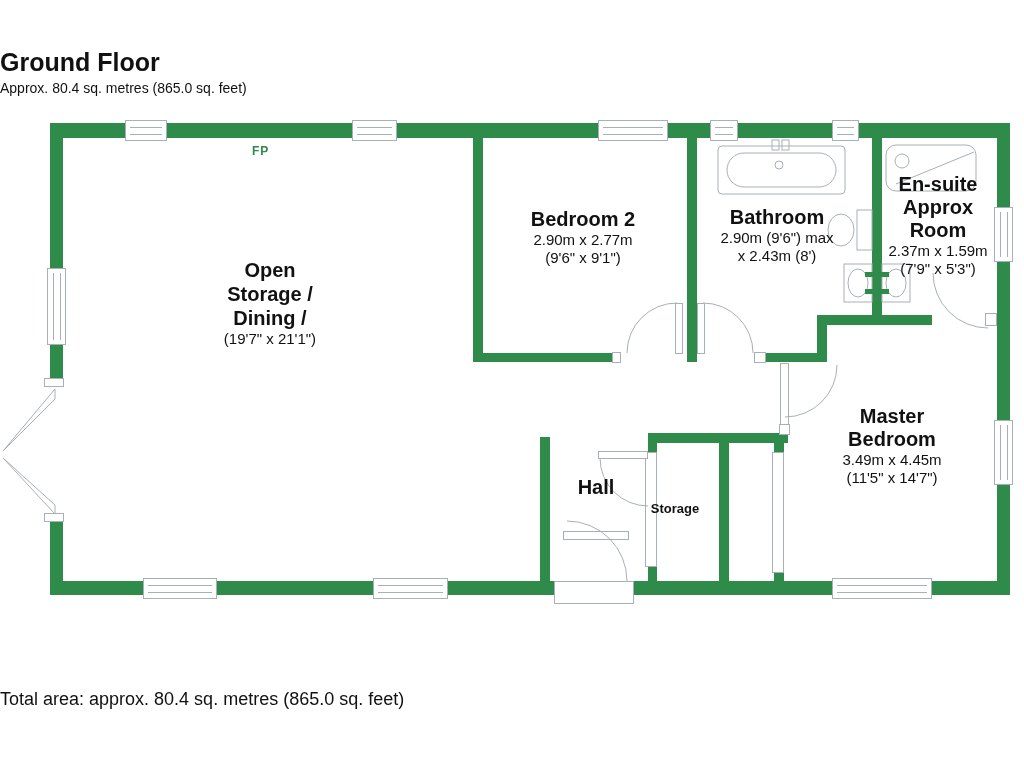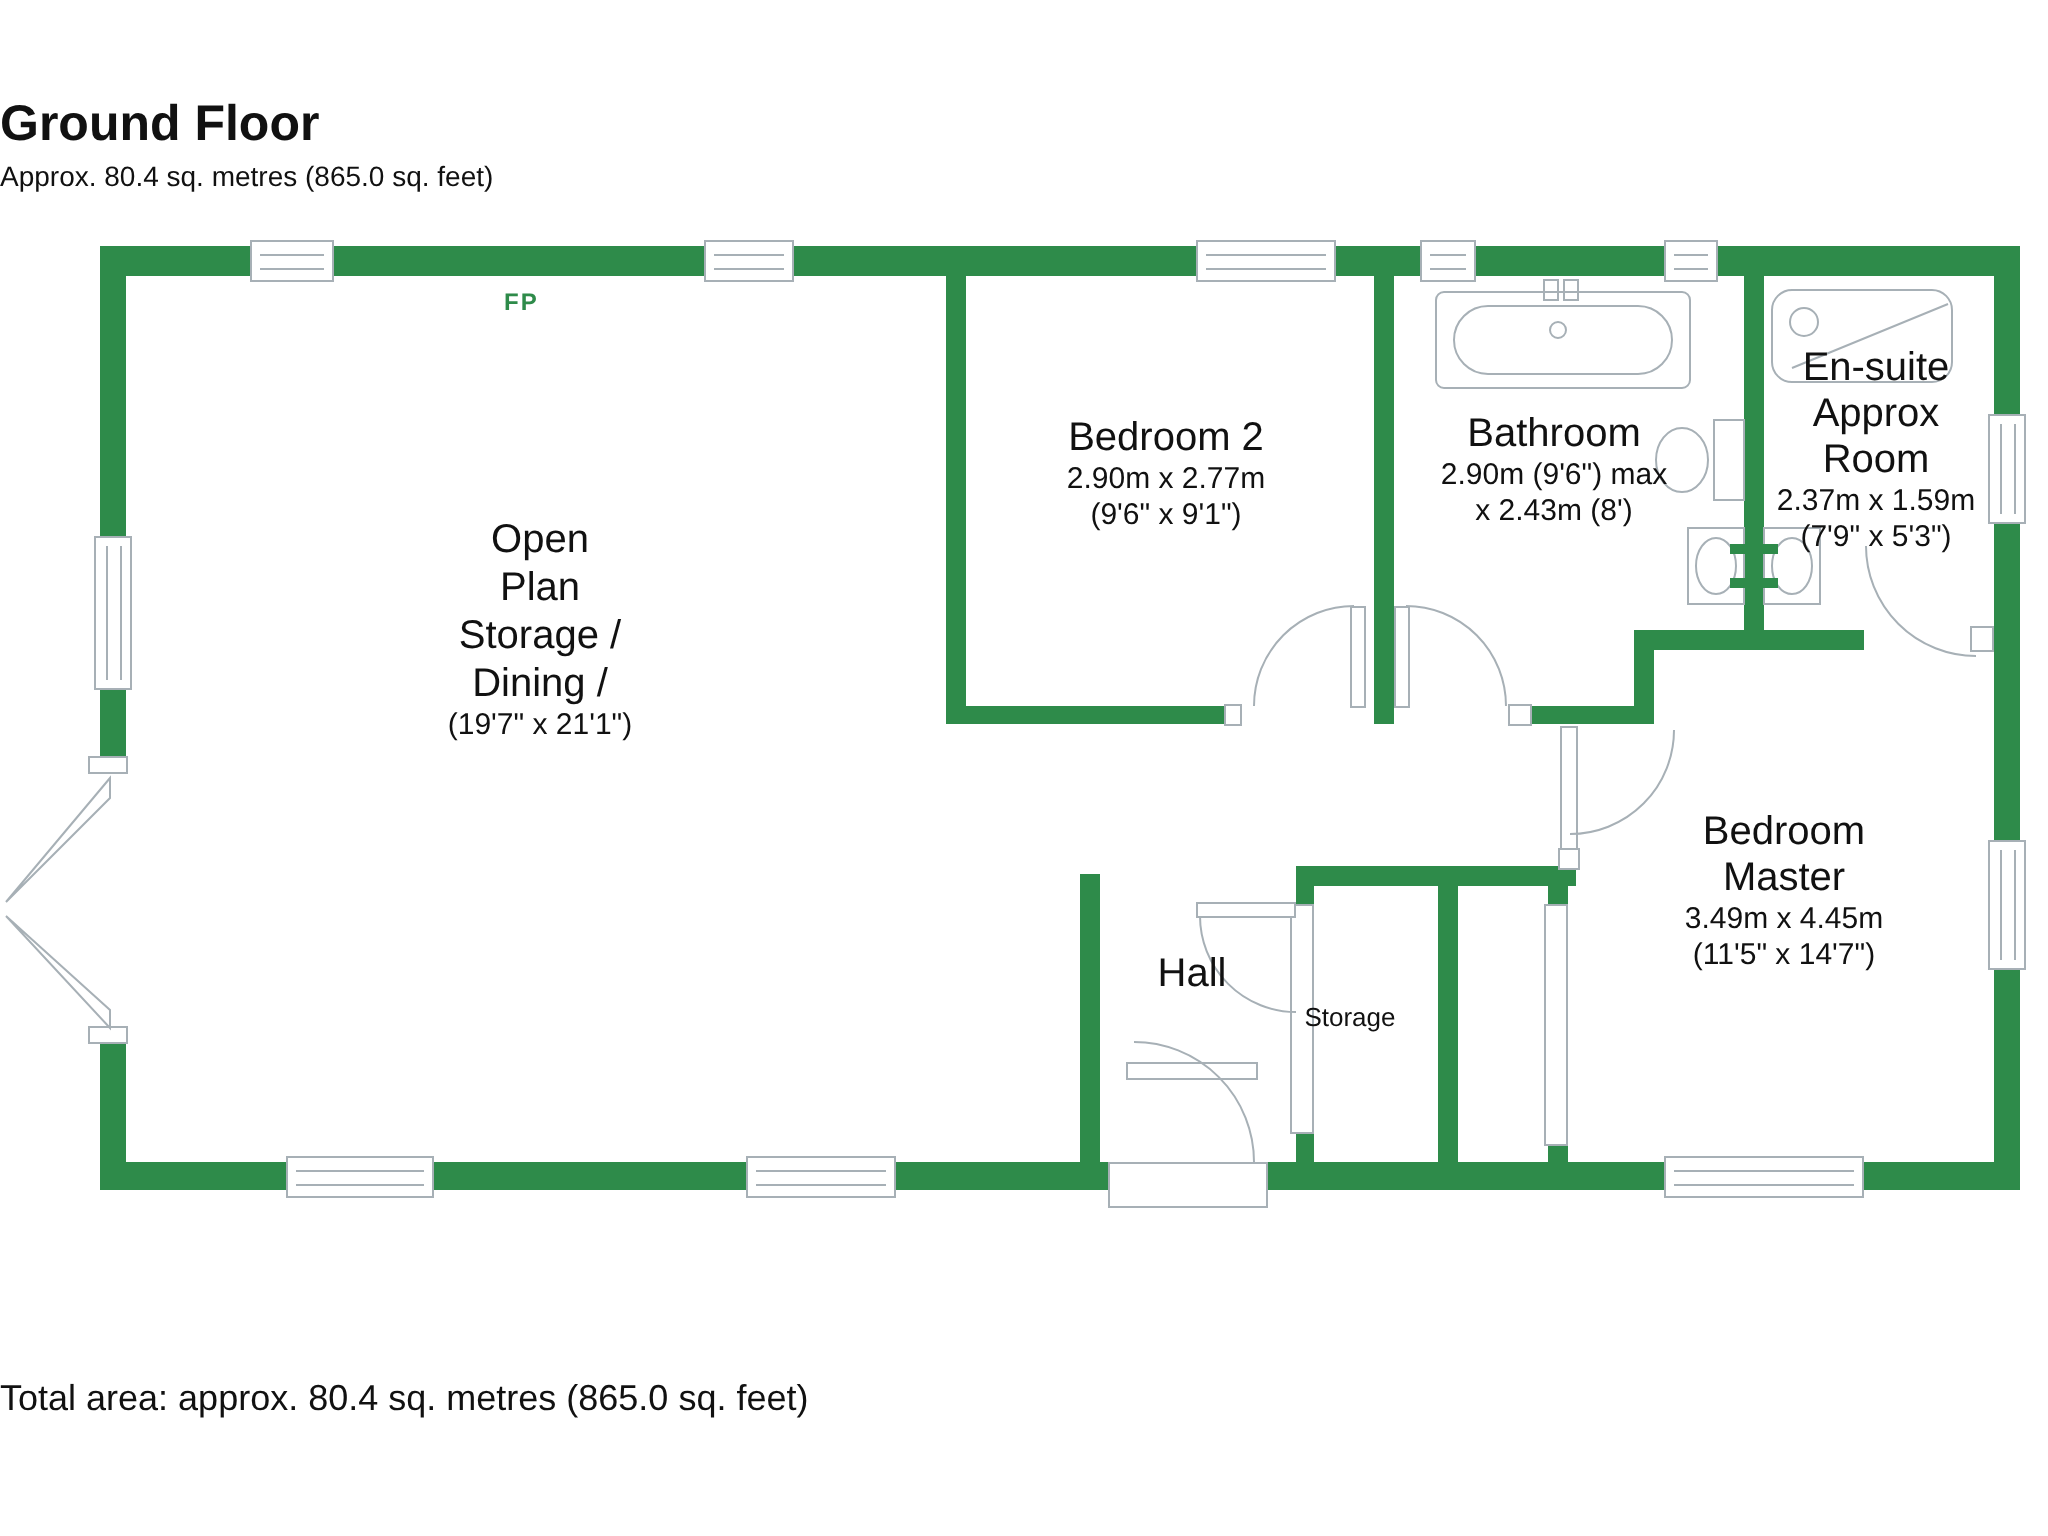--- a/index.html
+++ b/index.html
@@ -12,21 +12,21 @@
        border-top:1px solid #a7b0b6;border-bottom:1px solid #a7b0b6;}
   .window.v::after{content:"";position:absolute;top:4px;bottom:4px;left:50%;width:6px;margin-left:-4px;
        border-left:1px solid #a7b0b6;border-right:1px solid #a7b0b6;}
   .jamb,.leaf{position:absolute;background:#fff;border:1px solid #a7b0b6;box-sizing:border-box;}
   .hdr{position:absolute;left:0;width:1024px;text-align:left;}
   .title{top:48px;font-size:25px;font-weight:bold;}
   .subtitle{top:80px;font-size:14px;}
   .footer{top:689px;font-size:18px;}
   .fp{position:absolute;left:252px;top:144px;font-size:12px;font-weight:bold;color:#2e8b4a;letter-spacing:1px;}
   .room-label{position:absolute;text-align:center;}
-  .rname{font-size:20px;font-weight:normal;line-height:23px;}
+  .rname{font-size:20px;font-weight:bold;line-height:23px;}
   .rname.lg{line-height:24px;}
   .rname.sm{font-size:13px;line-height:18px;}
   .rdim{font-size:15px;line-height:18px;}
   svg{position:absolute;left:0;top:0;}
 </style>
 </head>
 <body>
 
 <div class="hdr title">Ground Floor</div>
 <div class="hdr subtitle">Approx. 80.4 sq. metres (865.0 sq. feet)</div>
@@ -123,21 +123,20 @@
     <rect x="886" y="145" width="90" height="46" rx="10"></rect>
     <line x1="896" y1="184" x2="974" y2="152"></line>
     <circle cx="902" cy="161" r="7"></circle>
   </g>
 </svg>
 
 <div class="fp">FP</div>
 
 <div class="room-label" style="left:170px;top:258px;width:200px">
   <div class="rname lg">Open</div>
-  <div class="rname lg">Plan</div>
   <div class="rname lg">Storage /</div>
   <div class="rname lg">Dining /</div>
   <div class="rdim">(19'7" x 21'1")</div>
 </div>
 
 <div class="room-label" style="left:483px;top:208px;width:200px">
   <div class="rname">Bedroom 2</div>
   <div class="rdim">2.90m x 2.77m</div>
   <div class="rdim">(9'6" x 9'1")</div>
 </div>
@@ -150,22 +149,22 @@
 
 <div class="room-label" style="left:858px;top:173px;width:160px">
   <div class="rname">En-suite</div>
   <div class="rname">Approx</div>
   <div class="rname">Room</div>
   <div class="rdim">2.37m x 1.59m</div>
   <div class="rdim">(7'9" x 5'3")</div>
 </div>
 
 <div class="room-label" style="left:792px;top:405px;width:200px">
+  <div class="rname">Master</div>
   <div class="rname">Bedroom</div>
-  <div class="rname">Master</div>
   <div class="rdim">3.49m x 4.45m</div>
   <div class="rdim">(11'5" x 14'7")</div>
 </div>
 
 <div class="room-label" style="left:546px;top:476px;width:100px">
   <div class="rname">Hall</div>
 </div>
 
 <div class="room-label" style="left:625px;top:500px;width:100px">
   <div class="rname sm">Storage</div>

